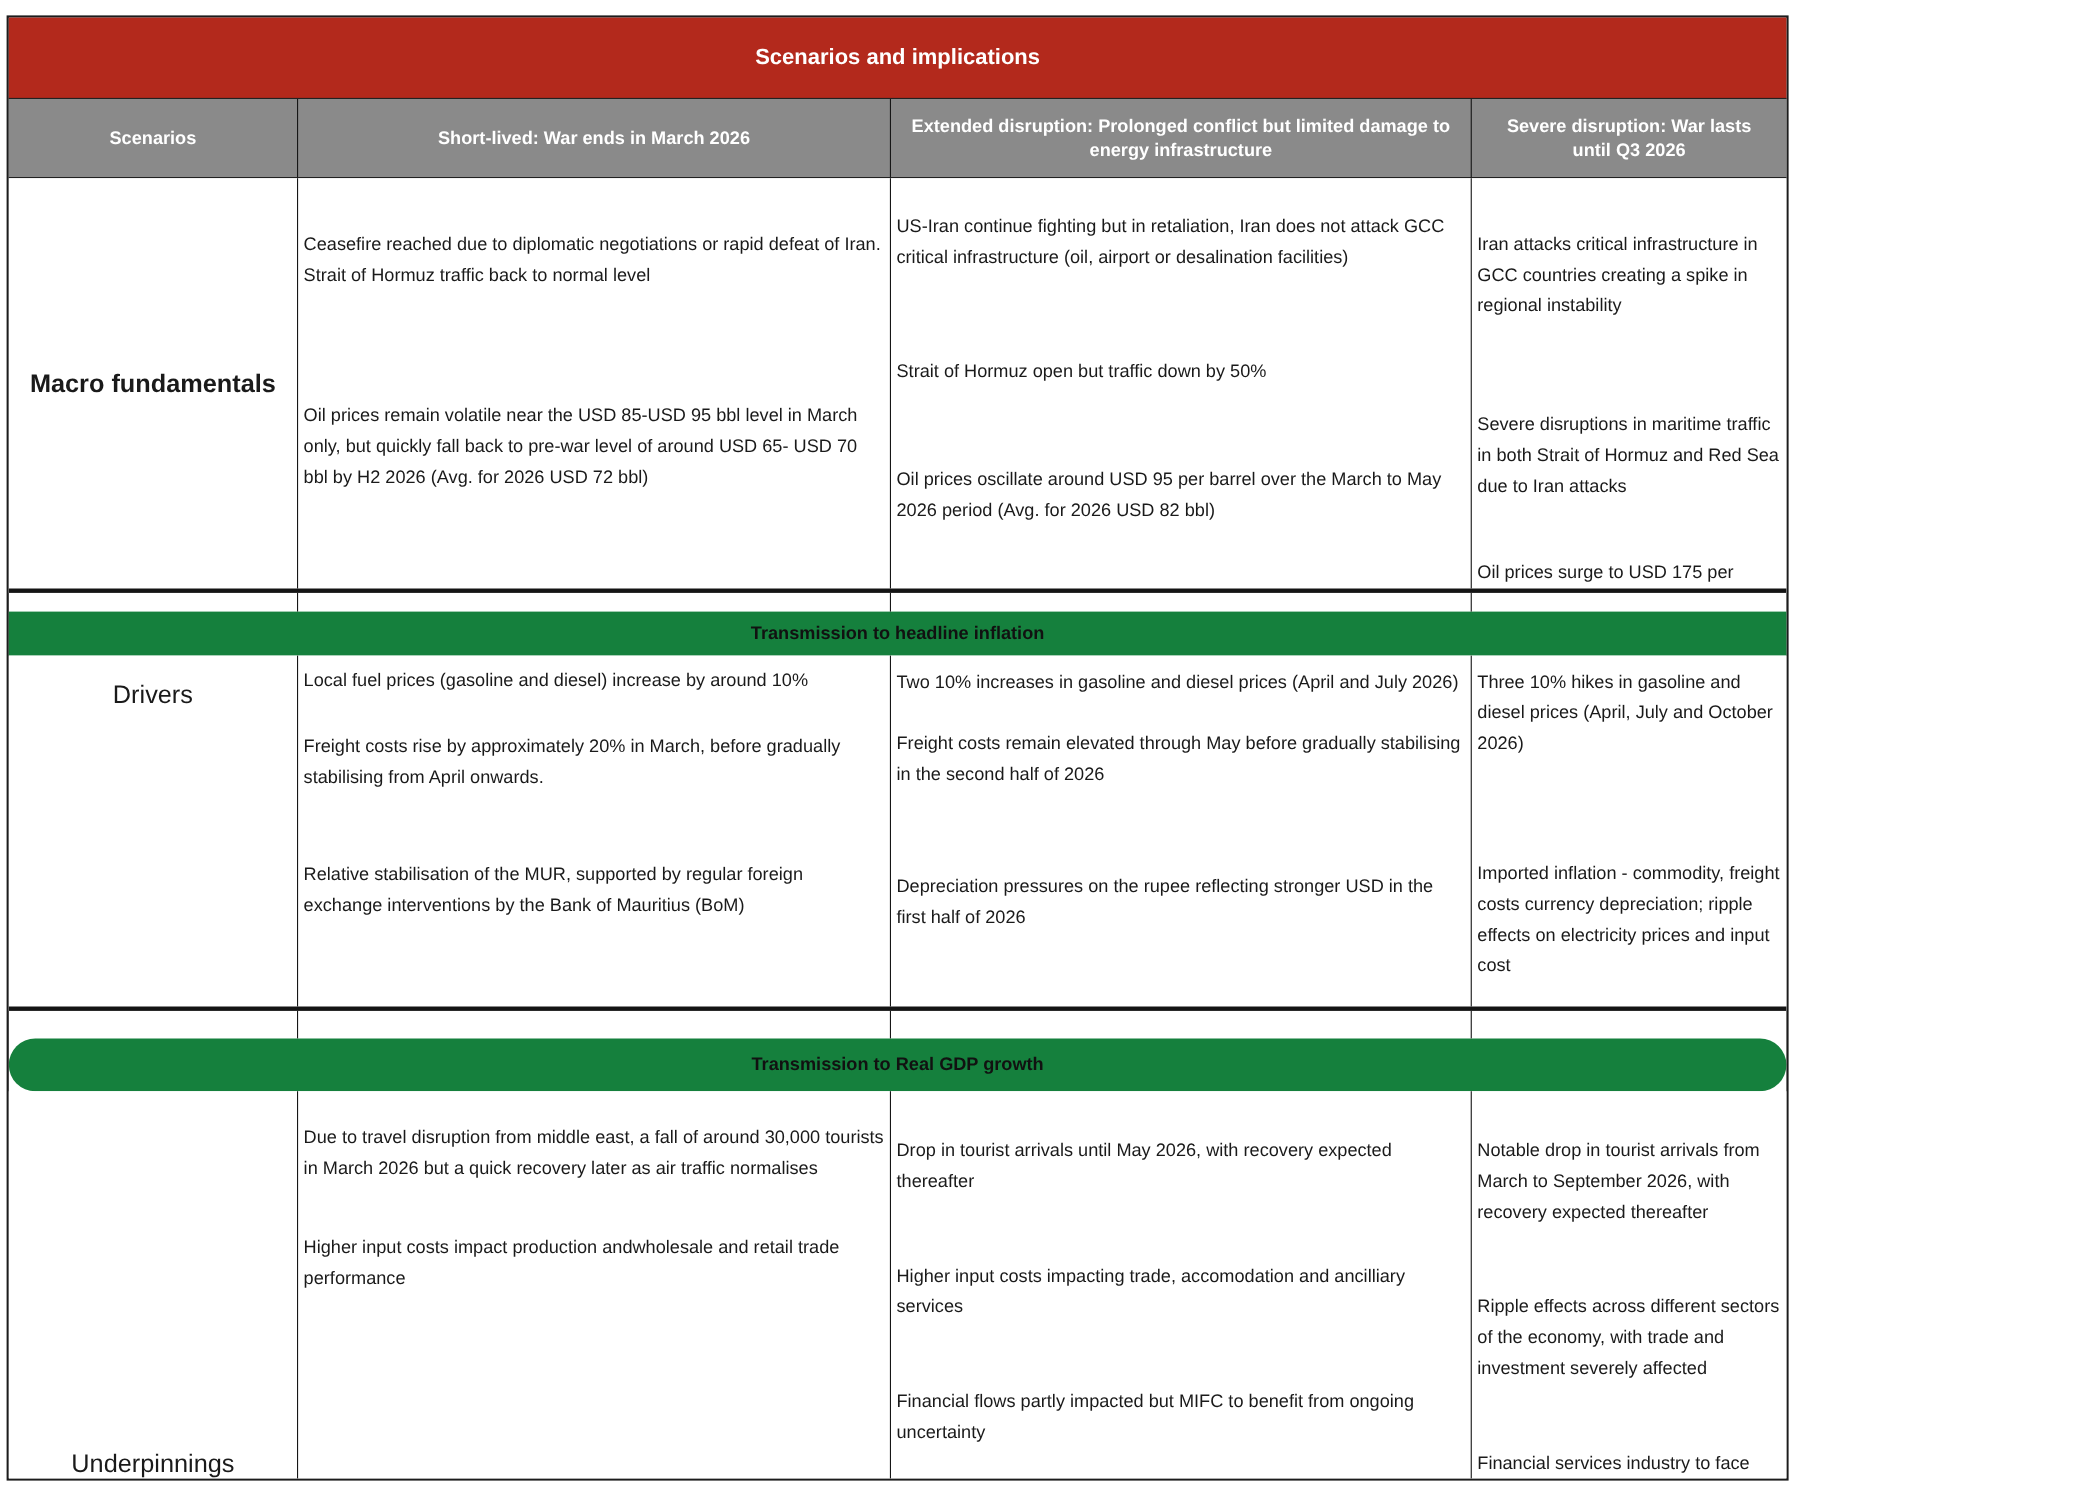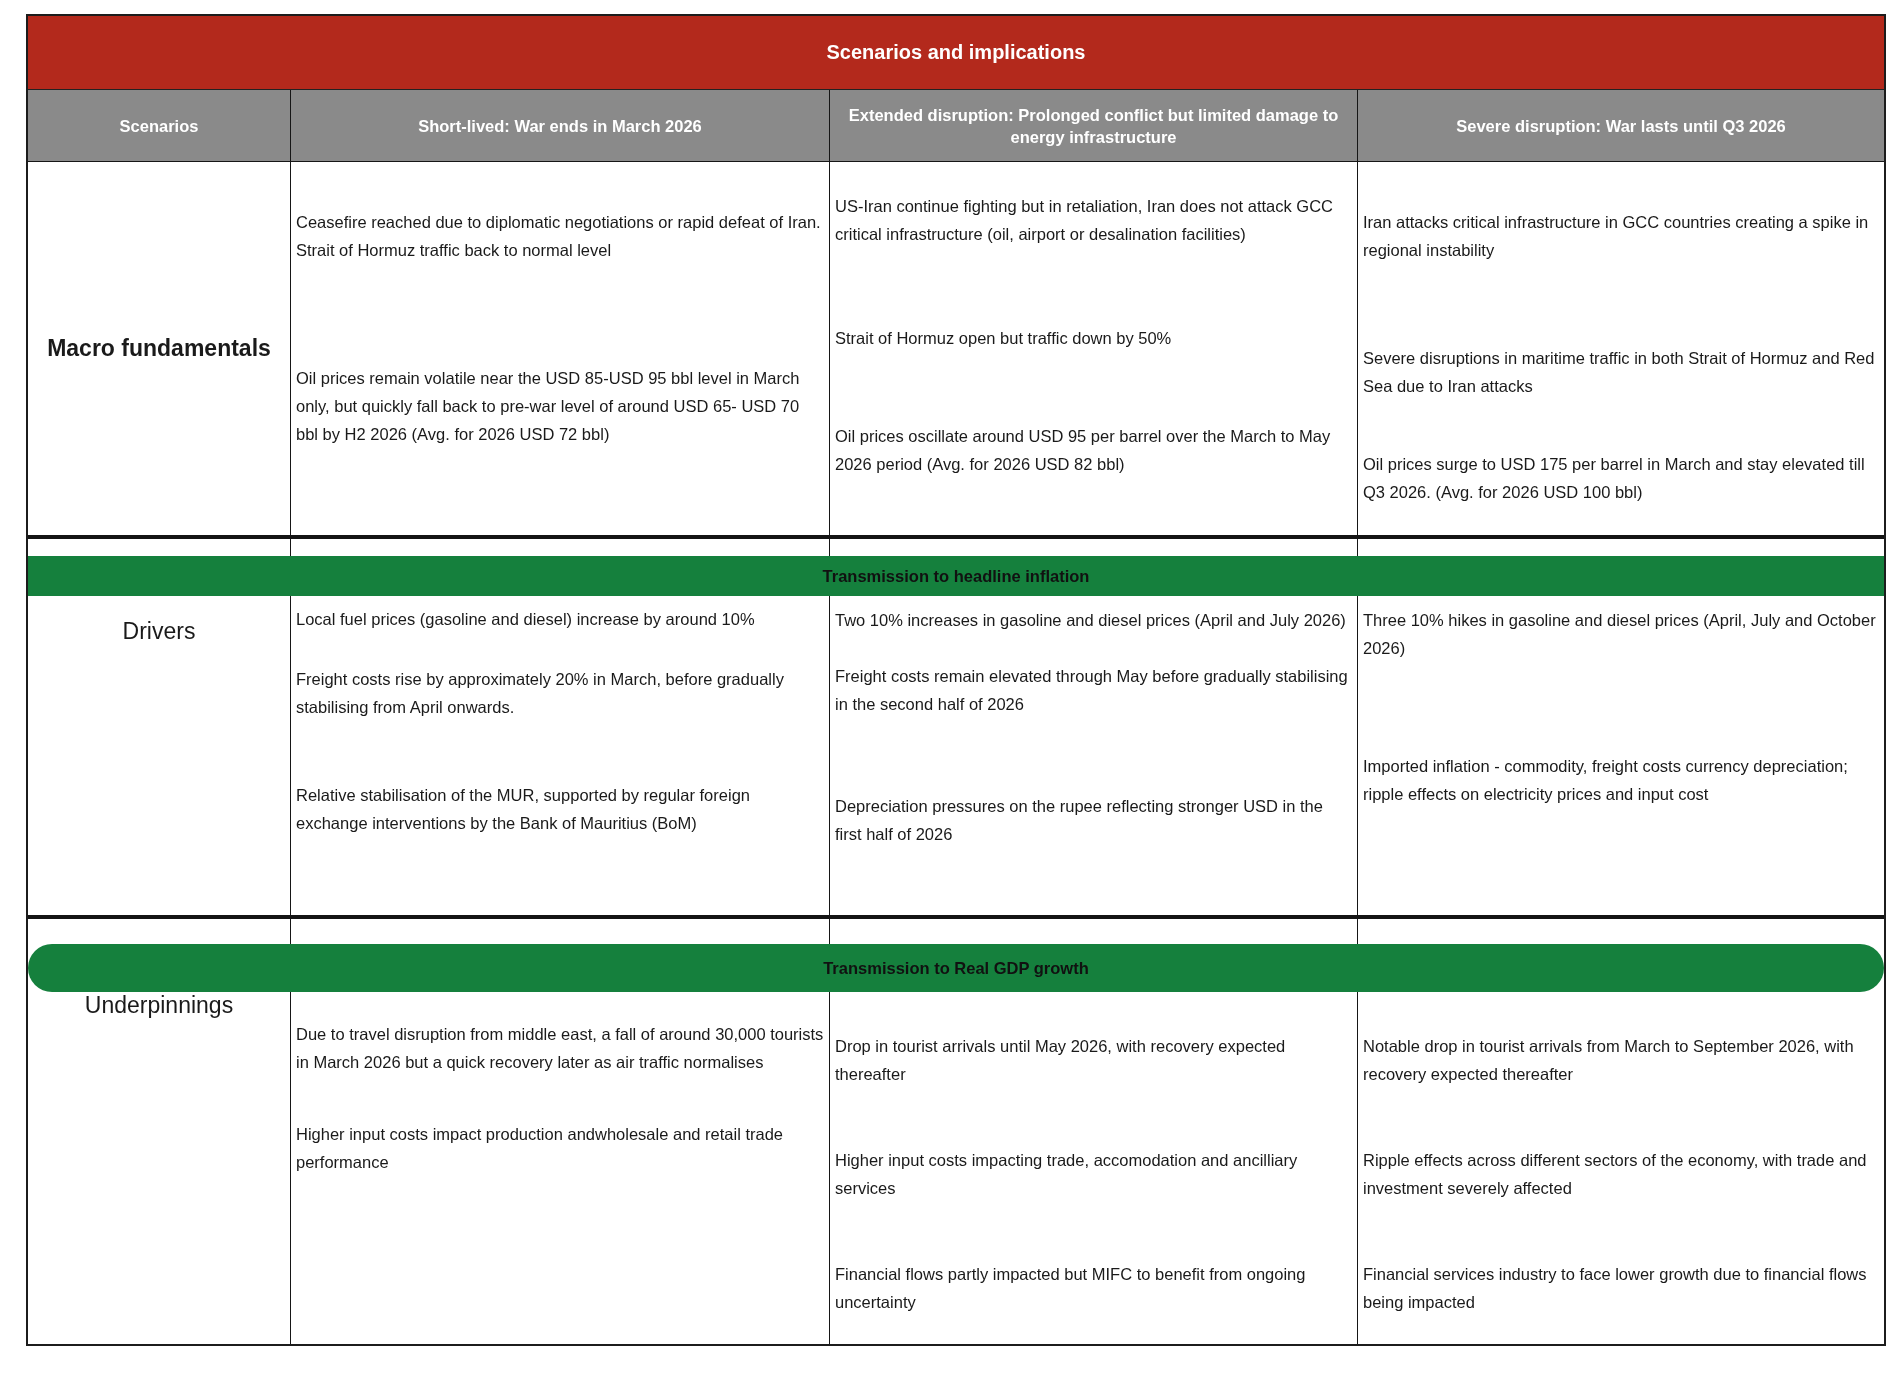--- a/index.html
+++ b/index.html
@@ -1,19 +1,19 @@
 <!DOCTYPE html>
 <html><head>
 <meta charset="utf-8">
 <style>
   * { box-sizing: border-box; margin: 0; padding: 0; }
   html, body { width: 1896px; height: 1374px; background: #ffffff; overflow: hidden;
     font-family: "Liberation Sans", sans-serif; color: #1a1a1a; }
 
-  .tbl { position: absolute; left: 26px; top: 14px; width: 1860px;
+  .tbl { position: absolute; left: 6px; top: 14px; width: 1620px;
     border: 2px solid #1c1c1c; background: #fff; }
 
   
   .titlebar { height: 74px; background: #b3291c; border-bottom: 1px solid #222;
     display: flex; align-items: center; justify-content: center; }
   .titlebar span { color: #ffffff; font-weight: bold; font-size: 20px; }
 
   
   .grow { display: grid; grid-template-columns: 263px 539px 528px 1fr; }
   .grow > div { border-right: 1.5px solid #161616; }
@@ -29,21 +29,21 @@
   .brow.macro { height: 377px; border-bottom: 4px solid #141414; }
   .brow.drivers { height: 323px; border-bottom: 4px solid #141414; }
   .brow.under { height: 352px; }
 
   .lcell { display: flex; justify-content: center; }
   .lcell .lbl { font-size: 23px; text-align: center; }
   .lcell.vcenter { align-items: center; }
   .lcell .bold { font-weight: bold; }
   .lcell .ital { }
   .lcell.top-drivers { align-items: flex-start; padding-top: 22px; }
-  .lcell.top-under { align-items: flex-start; }
+  .lcell.top-under { align-items: flex-end; padding-top: 58px; }
 
   .cell { padding: 0 5px; overflow: hidden; }
   .cell p { font-size: 16.5px; line-height: 28px; }
   .cell p.center { }
 
   
   .srow1 { height: 17px; }
   .srow2 { height: 25px; }
 
   

